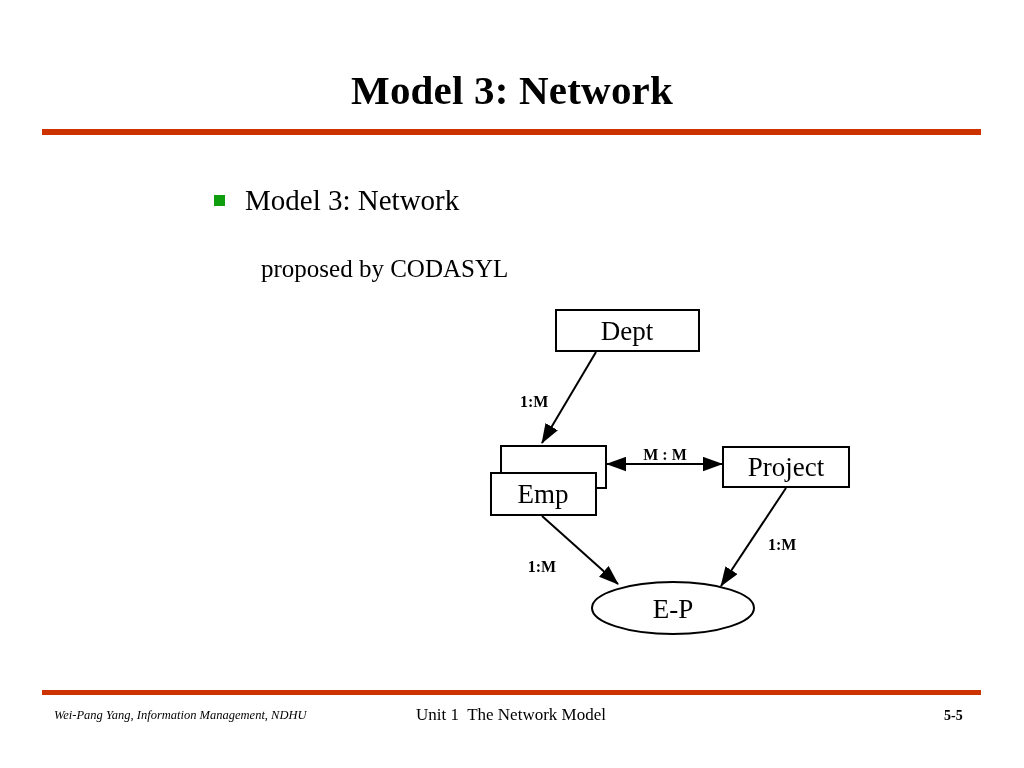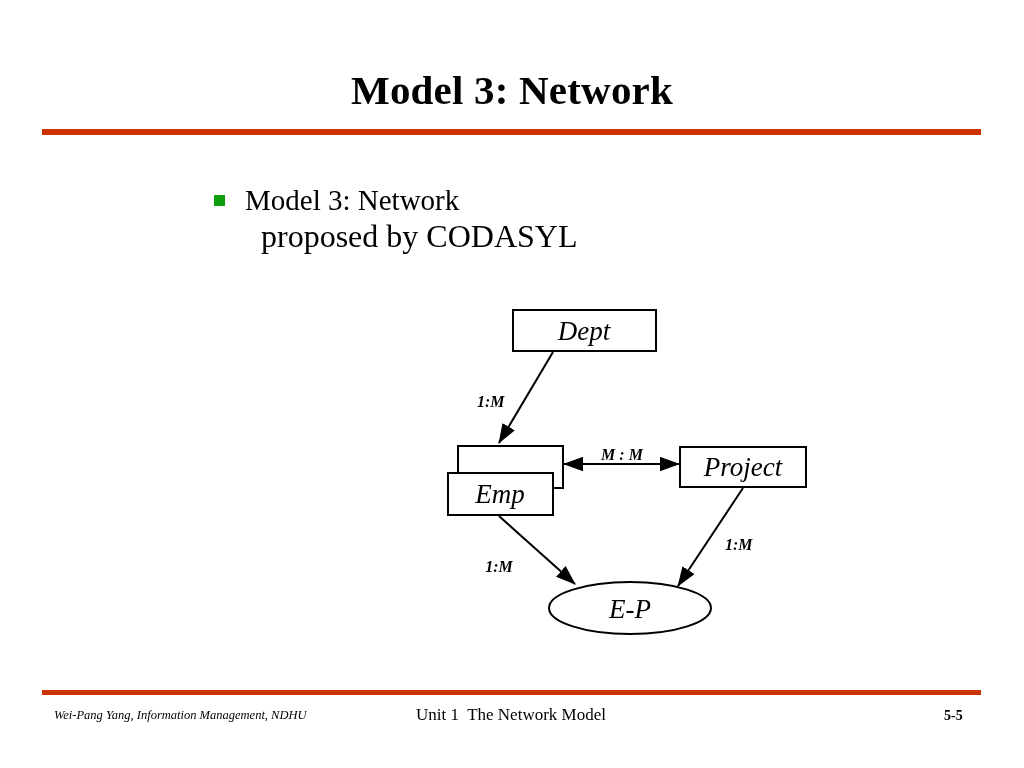--- a/index.html
+++ b/index.html
@@ -67,34 +67,33 @@
     flex: 0 0 auto;
   }
   .bullet-text {
     font-size: 29px;
     line-height: 34px;
     white-space: pre;
   }
   .sub-text {
     position: absolute;
     left: 261px;
-    top: 219px;
-    font-size: 32px;
+    top: 252px;
+    font-size: 25px;
     line-height: 34px;
     white-space: pre;
   }
 
   
   .diagram {
     position: absolute;
-    left: 417px;
+    left: 460px;
     top: 295px;
     width: 430px;
     height: 360px;
-    font-style: italic;
   }
   .diagram svg {
     display: block;
   }
   .node-label {
     font-family: "Liberation Serif", "DejaVu Serif", serif;
     font-size: 27px;
     fill: #000000;
   }
   .card-label {

